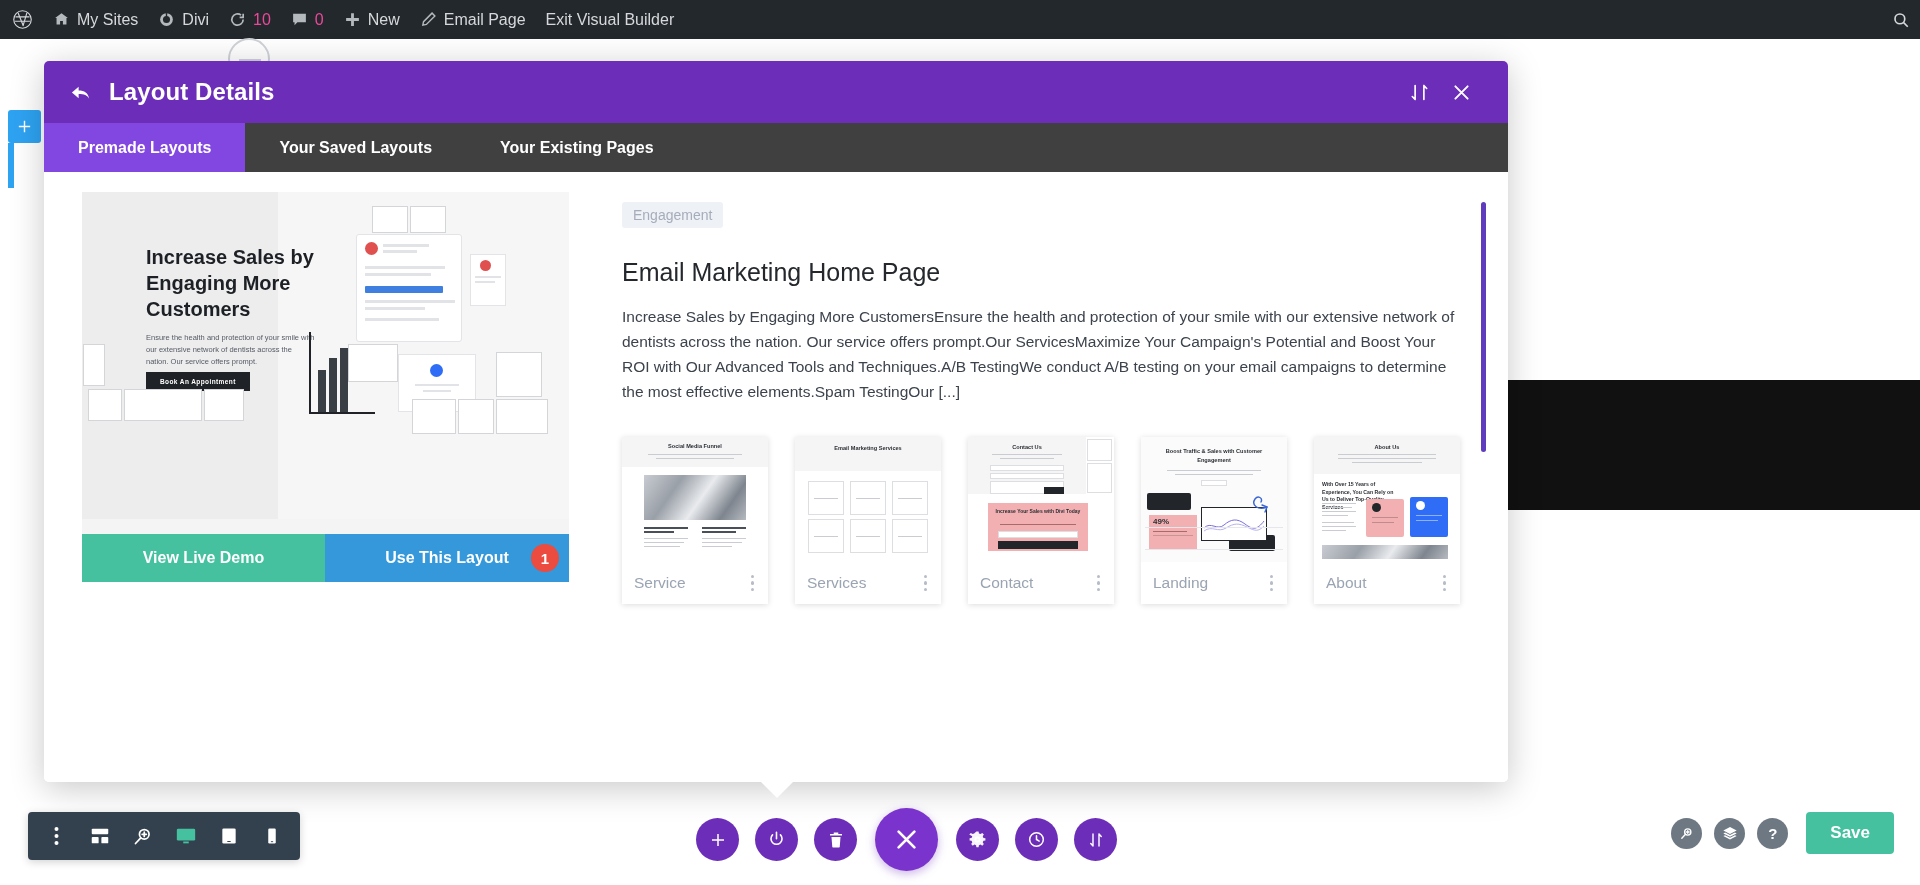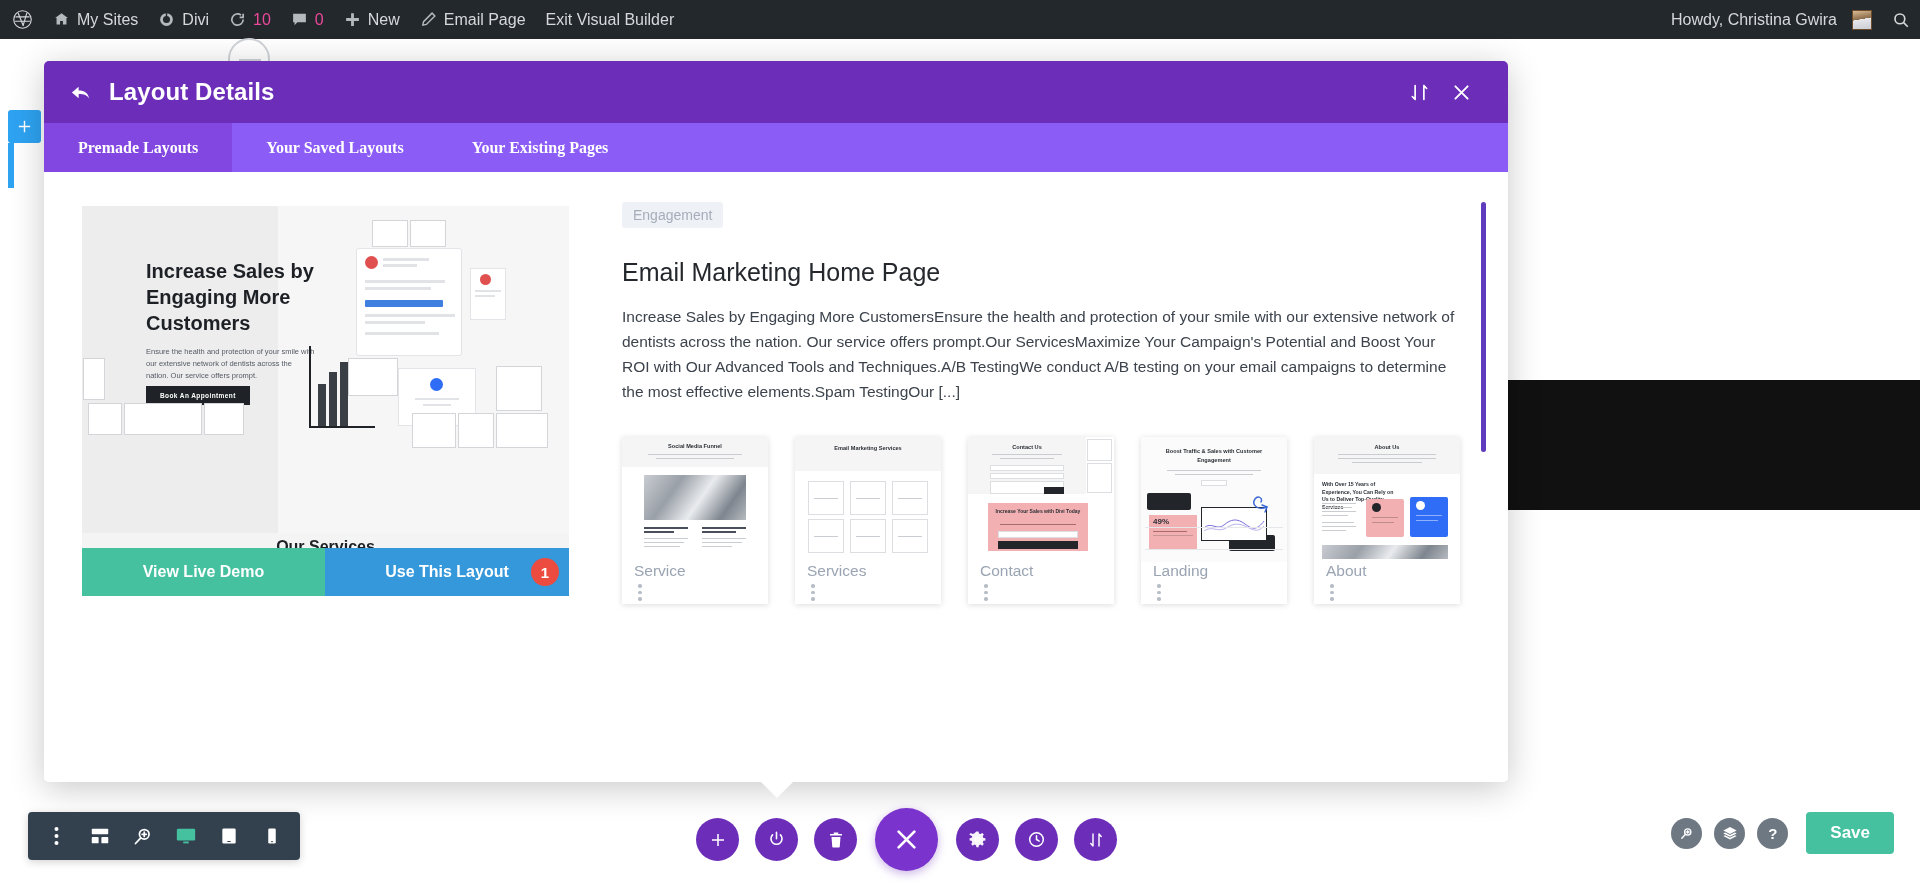--- a/index.html
+++ b/index.html
@@ -100,22 +100,22 @@
     margin-left: 16px; letter-spacing: .1px;
   }
   .header-spacer { flex: 1 1 auto; }
   .header-icon {
     color: #ffffff; width: 42px; height: 42px;
     display:flex; align-items:center; justify-content:center;
     cursor: pointer;
   }
 
   .modal-tabs {
-    height: 49px; background: #8b5cf6;
-    display: flex; align-items: stretch; font-family: Liberation Serif, serif;
+    height: 49px; background: #404040;
+    display: flex; align-items: stretch;
   }
   .tab {
     display: flex; align-items: center; justify-content: center;
     padding: 0 34px;
     color: #ffffff; font-size: 16px; font-weight: bold;
     cursor: pointer; white-space: nowrap;
   }
   .tab.active { background: #8247e0; }
 
   .modal-body {
@@ -123,21 +123,21 @@
     display: flex;
     background: #ffffff;
     border-radius: 0 0 5px 5px;
     position: relative;
     overflow: hidden;
   }
 
   
   .preview-col {
     width: 534px; flex: 0 0 534px;
-    padding: 34px 0 0 38px;
+    padding: 20px 0 0 38px;
   }
   .preview-card {
     position: relative;
     width: 487px; height: 390px;
     background: #f3f3f3;
     overflow: hidden;
   }
   .pv-shot {
     position: absolute; inset: 0;
     background: #f4f4f5;
@@ -249,23 +249,22 @@
   }
   .ti-b { position:absolute; border:.8px solid #dcdee1; background:#fff; }
   .ti-dark { position:absolute; background:#22262b; }
   .ti-pink { position:absolute; background:#f2b0b2; }
   .ti-blue { position:absolute; background:#2f6df6; }
   .ti-photo {
     position:absolute;
     background: linear-gradient(125deg,#c9ccd2 0%, #9aa0a8 30%, #e9ebee 55%, #7e858e 80%, #b6bac0 100%);
   }
   .thumb-foot {
-    height: 42px; display:flex; justify-content:space-between;
+    height: 42px; display:flex; align-items:center; justify-content:space-between;
     padding: 0 10px 0 12px;
-    flex-direction: column;
   }
   .thumb-label { font-size: 15.5px; color:#9aa4b2; }
   .dots3 { display:flex; flex-direction:column; gap:3px; padding: 4px; cursor:pointer; }
   .dots3 i { width:3.5px; height:3.5px; border-radius:50%; background:#b6bdc7; display:block; }
 
   .scrollbar-track {
     position:absolute; right: 22px; top: 30px;
     width: 5px; height: 560px; background: transparent;
   }
   .scrollbar-thumb {
@@ -405,24 +404,20 @@
       <span>Email Page</span>
     </div>
 
     <div class="ab-item">
       <span>Exit Visual Builder</span>
     </div>
 
     <div class="ab-spacer"></div>
 
     <div class="ab-right">
-      <div class="ab-item">
-        <span>Howdy, Christina Gwira</span>
-        <span class="ab-avatar"></span>
-      </div>
       <div class="ab-item">
         <span class="ab-ico">
           <svg width="18" height="18" viewBox="0 0 24 24" fill="none" stroke="#d6d8da" stroke-width="2.2">
             <circle cx="10.5" cy="10.5" r="6.5"></circle>
               <path d="M15.5 15.5 21 21"></path>
           </svg>
         </span>
       </div>
     </div>
   </div>
@@ -513,21 +508,20 @@
             <div class="pv-box" style="left:6px; top:197px; width:34px; height:32px;"></div>
             <div class="pv-box" style="left:42px; top:197px; width:78px; height:32px;"></div>
             <div class="pv-box" style="left:122px; top:197px; width:40px; height:32px;"></div>
 
             <div class="pv-gray" style="left:227px; top:140px; width:2px; height:82px; background:#1f2226;"></div>
             <div class="pv-gray" style="left:227px; top:220px; width:66px; height:2px; background:#1f2226;"></div>
             <div class="pv-gray" style="left:236px; top:178px; width:8px; height:42px; background:#3a3f46;"></div>
             <div class="pv-gray" style="left:247px; top:166px; width:8px; height:54px; background:#3a3f46;"></div>
             <div class="pv-gray" style="left:258px; top:156px; width:8px; height:64px; background:#3a3f46;"></div>
 
-            <div class="pv-services">Our Services</div>
             <div class="pv-services-sub">Maximize Your Campaign's Potential and Boost Your ROI with Our Advanced Tools and Techniques.</div>
             <div class="pv-svc-box" style="left:56px;"></div>
             <div class="pv-svc-box" style="left:183px;"></div>
             <div class="pv-svc-box" style="left:310px;"></div>
           </div>
 
           <div class="preview-actions" style="position:absolute; left:0; bottom:0;">
             <div class="btn-demo">
               <span>View Live Demo</span>
             </div>

